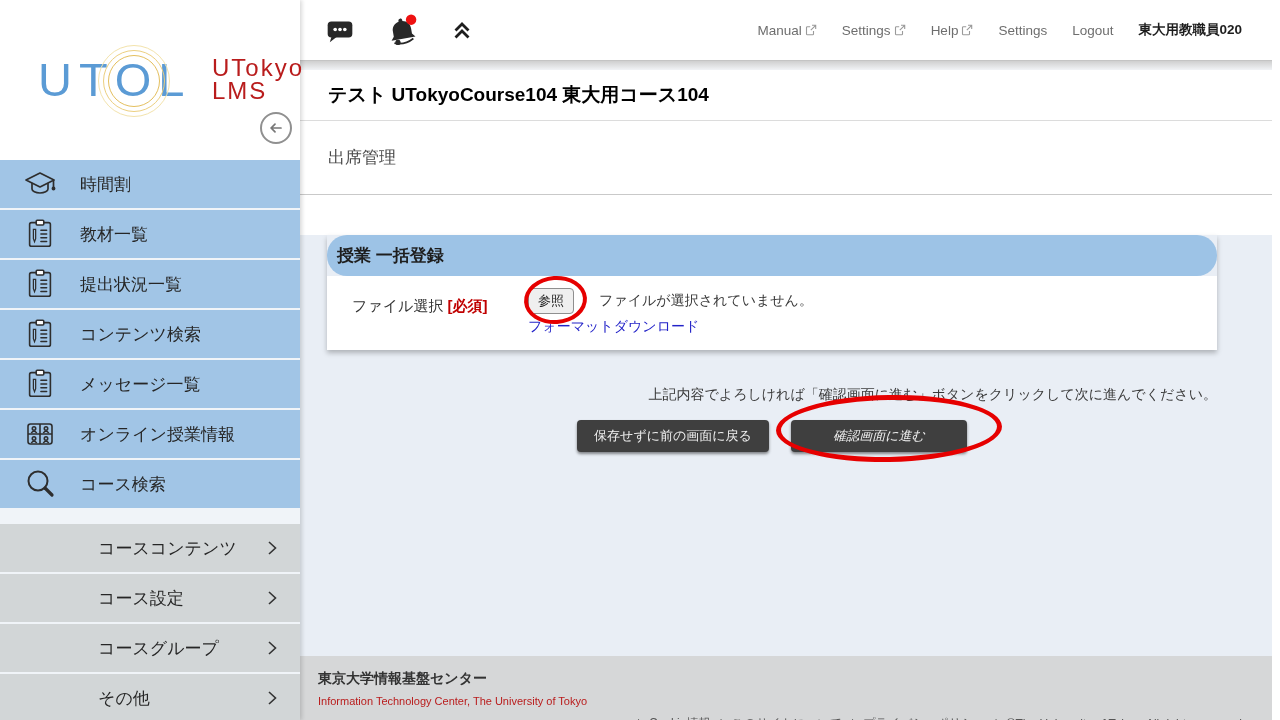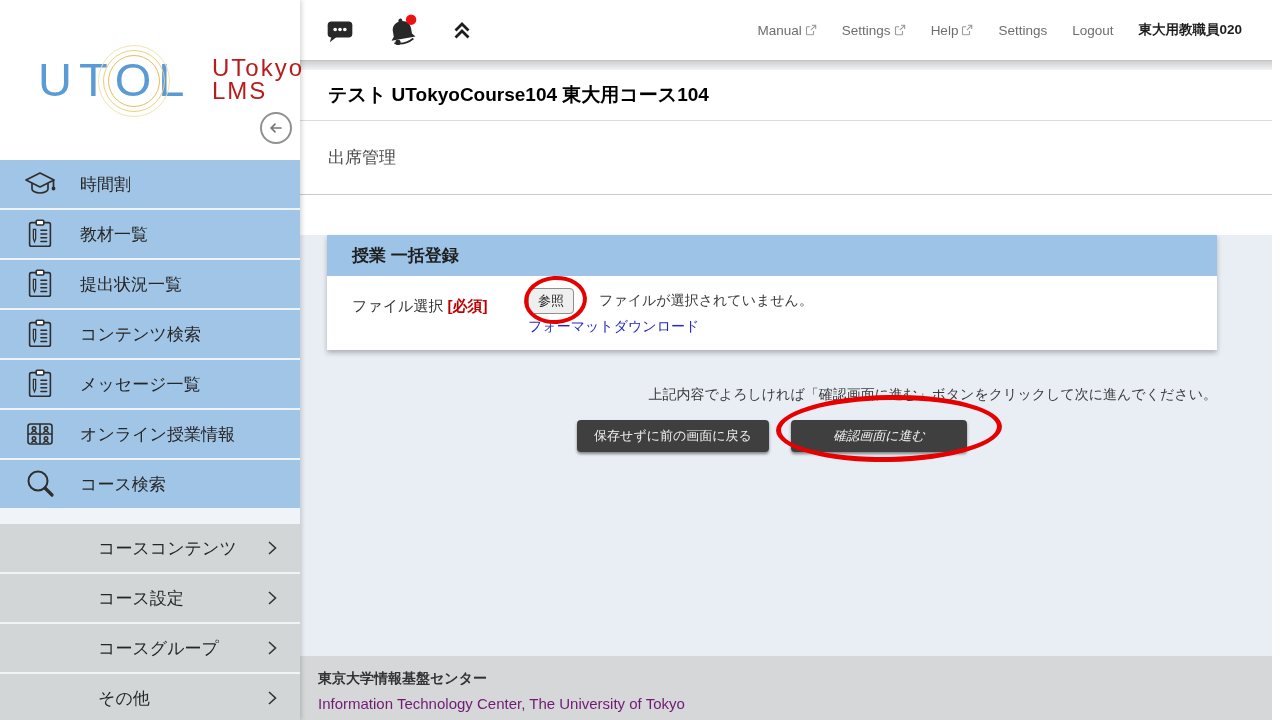--- a/index.html
+++ b/index.html
@@ -47,21 +47,21 @@
     padding-left:36px; border-bottom:1px solid #dcdcdc; }
   .course-title { font-size:19px; font-weight:bold; color:#000000; }
   .subtitle-block { height:74px; background:#fff; display:flex; align-items:center;
     padding-left:36px; border-bottom:1px solid #c9c9c9; }
   .section-title { font-size:17px; color:#4a4a4a; }
 
   .content { height:421px; background:var(--content-bg); }
   .panel-wrap { margin-left:35px; width:890px; }
   .panel { margin-top:40px; box-shadow:0 3px 5px rgba(0,0,0,.25); }
   .panel-header { height:41px; background:var(--panel-blue); display:flex; align-items:center;
-    padding-left:25px; }
+    padding-left:10px;border-radius:20px; }
   .panel-title { font-size:17px; font-weight:bold; color:#1e1e1e; }
   .panel-body { background:#fff; padding:12px 25px 14px 25px; }
   .form-row { display:flex; }
   .form-label { width:176px; font-size:15px; color:#333; padding-top:9px; }
   .req { color:var(--required-red); font-weight:bold; }
   .file-area { }
   .file-line { display:flex; align-items:center; gap:25px; }
   .browse-btn { font-size:13px; color:#222; background:#efefef; border:1px solid #8f8f8f;
     border-radius:4px; padding:3px 9px; cursor:pointer; }
   .no-file { font-size:14px; color:#3a3a3a; }
@@ -70,21 +70,21 @@
   .instruction { margin-top:36px; text-align:right; font-size:14px; color:#3a3a3a; }
   .btn-row { margin-top:16px; display:flex; justify-content:center; gap:22px; }
   .dark-btn { background:var(--dark-button); color:#f0f0f0; font-size:13px; border:none;
     border-radius:4px; height:32px; cursor:pointer; box-shadow:0 2px 3px rgba(0,0,0,.45);
     font-family:inherit;text-align:center; }
   .dark-btn.back { width:192px; }
   .dark-btn.confirm { width:176px;font-style:italic; }
 
   .footer { height:104px; background:var(--footer-bg); padding:14px 30px 0 26px; }
   .footer-org-jp { font-size:14px; font-weight:bold; color:#333; }
-  .footer-org-en { font-size:15px; color:#701a75; margin-top:7px; }
+  .footer-org-en { font-size:11px; color:#b91c1c; margin-top:7px; }
   .footer-links { margin-top:8px; text-align:right; font-size:12px; color:#555;
     display:flex; justify-content:flex-end; align-items:center; gap:9px; }
   .footer-links .flink { display:flex; align-items:center; gap:3px; cursor:pointer; color:#555; }
   .fsep { color:#666; }
 
   
   .annotation { position:absolute; border-radius:50%; border-style:solid;
     border-color:var(--annotation-red); z-index:50; pointer-events:none; }
   .ann-browse { left:524px; top:276px; width:63px; height:48px; border-width:4px;
     transform:rotate(-4deg); }

